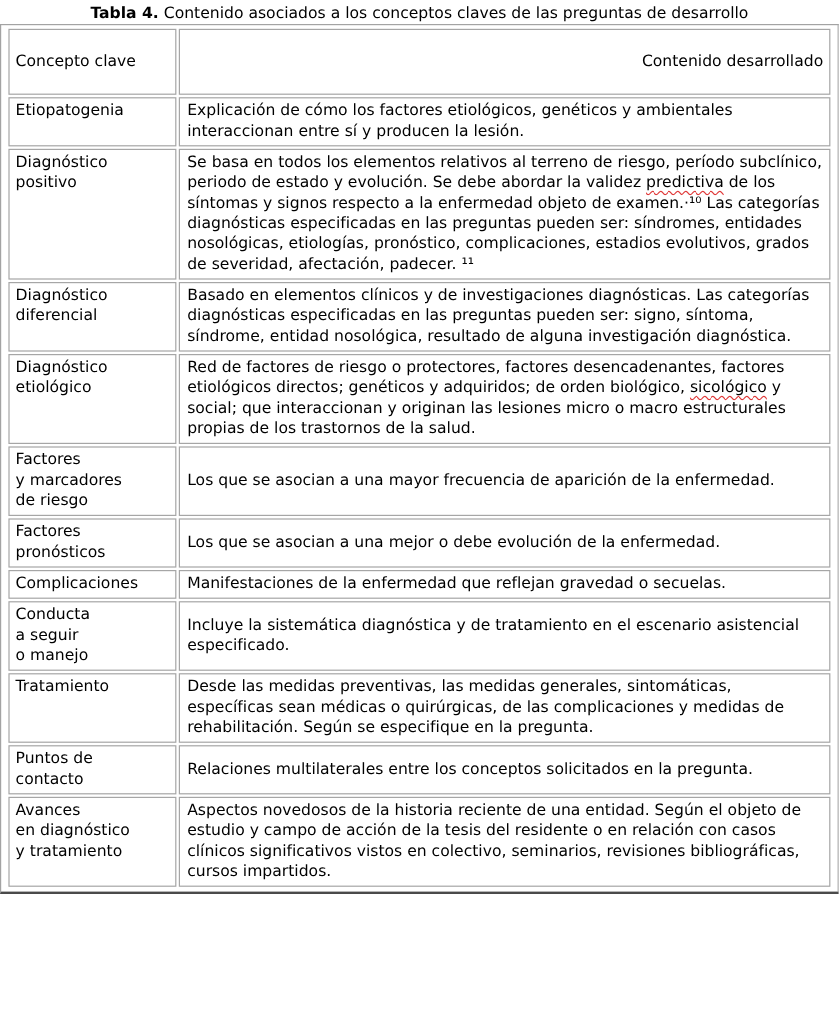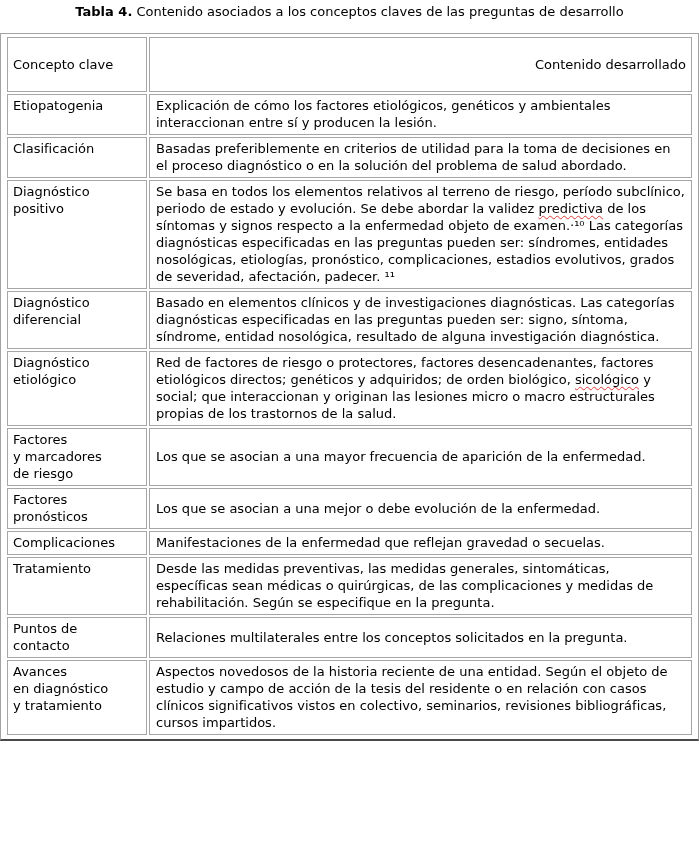--- a/index.html
+++ b/index.html
@@ -11,21 +11,20 @@
     width: 699px;
     min-height: 860px;
     font-family: "DejaVu Sans", "Liberation Sans", sans-serif;
     font-size: 13px;
     color: #000000;
     -webkit-font-smoothing: antialiased;
   }
   .caption {
     text-align: center;
     padding: 4px 6px 0;
-    margin-bottom: 13px;
     line-height: 16px;
   }
   .caption .caption-number {
     font-weight: bold;
   }
   .table-frame {
     border: 1px solid #a3a3a3;
     border-bottom: 2px solid #4a4a4a;
     padding: 1px 4px 2px 4px;
     box-sizing: border-box;
@@ -84,24 +83,20 @@
         <th class="concept-col">Concepto clave</th>
         <th class="content-col">Contenido desarrollado</th>
       </tr>
     </thead>
     <tbody>
       <tr>
         <td class="concept">Etiopatogenia</td>
         <td class="content">Explicación de cómo los factores etiológicos, genéticos y ambientales interaccionan entre sí y producen la lesión.</td>
       </tr>
       <tr>
-        <td class="concept">Clasificación</td>
-        <td class="content">Basadas preferiblemente en criterios de utilidad para la toma de decisiones en el proceso diagnóstico o en la solución del problema de salud abordado.</td>
-      </tr>
-      <tr>
         <td class="concept">Diagnóstico
 positivo</td>
         <td class="content"><span>Se basa en todos los elementos relativos al terreno de riesgo, período subclínico, periodo de estado y evolución. Se debe abordar la validez </span><span class="misspell">predictiva</span><span> de los síntomas y signos respecto a la enfermedad objeto de examen.·¹⁰ Las categorías diagnósticas especificadas en las preguntas pueden ser: síndromes, entidades nosológicas, etiologías, pronóstico, complicaciones, estadios evolutivos, grados de severidad, afectación, padecer. ¹¹</span></td>
       </tr>
       <tr>
         <td class="concept">Diagnóstico
 diferencial</td>
         <td class="content">Basado en elementos clínicos y de investigaciones diagnósticas. Las categorías diagnósticas especificadas en las preguntas pueden ser: signo, síntoma, síndrome, entidad nosológica, resultado de alguna investigación diagnóstica.</td>
       </tr>
       <tr>
@@ -118,20 +113,26 @@
       <tr>
         <td class="concept">Factores
 pronósticos</td>
         <td class="content">Los que se asocian a una mejor o debe evolución de la enfermedad.</td>
       </tr>
       <tr>
         <td class="concept">Complicaciones</td>
         <td class="content">Manifestaciones de la enfermedad que reflejan gravedad o secuelas.</td>
       </tr>
       <tr>
+        <td class="concept">Conducta
+a seguir
+o manejo</td>
+        <td class="content">Incluye la sistemática diagnóstica y de tratamiento en el escenario asistencial especificado.</td>
+      </tr>
+      <tr>
         <td class="concept">Tratamiento</td>
         <td class="content">Desde las medidas preventivas, las medidas generales, sintomáticas, específicas sean médicas o quirúrgicas, de las complicaciones y medidas de rehabilitación. Según se especifique en la pregunta.</td>
       </tr>
       <tr>
         <td class="concept">Puntos de
 contacto</td>
         <td class="content">Relaciones multilaterales entre los conceptos solicitados en la pregunta.</td>
       </tr>
       <tr>
         <td class="concept">Avances

